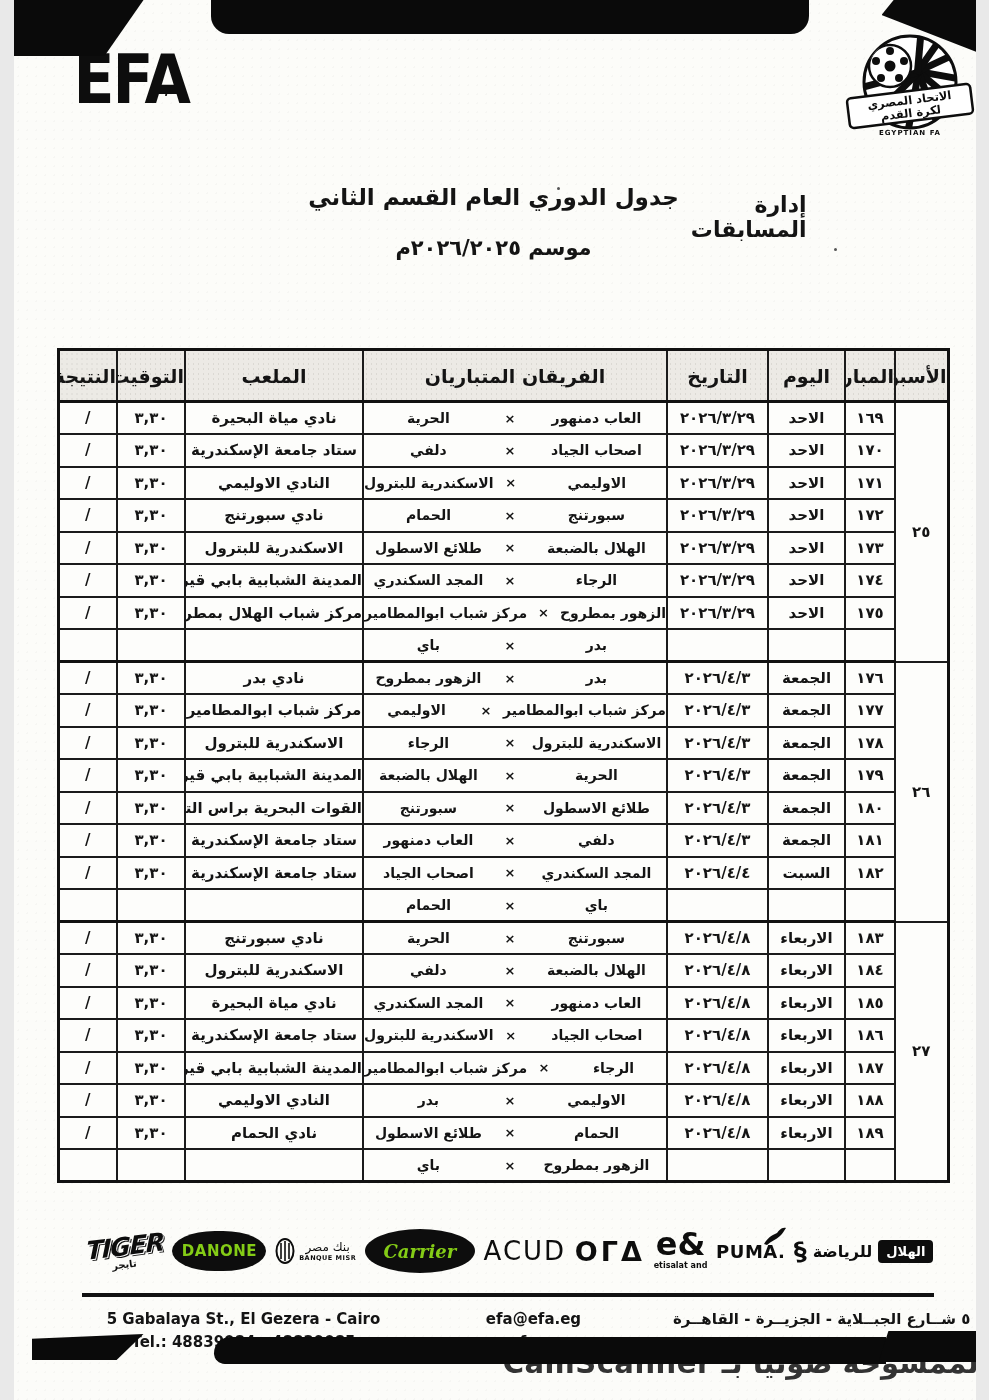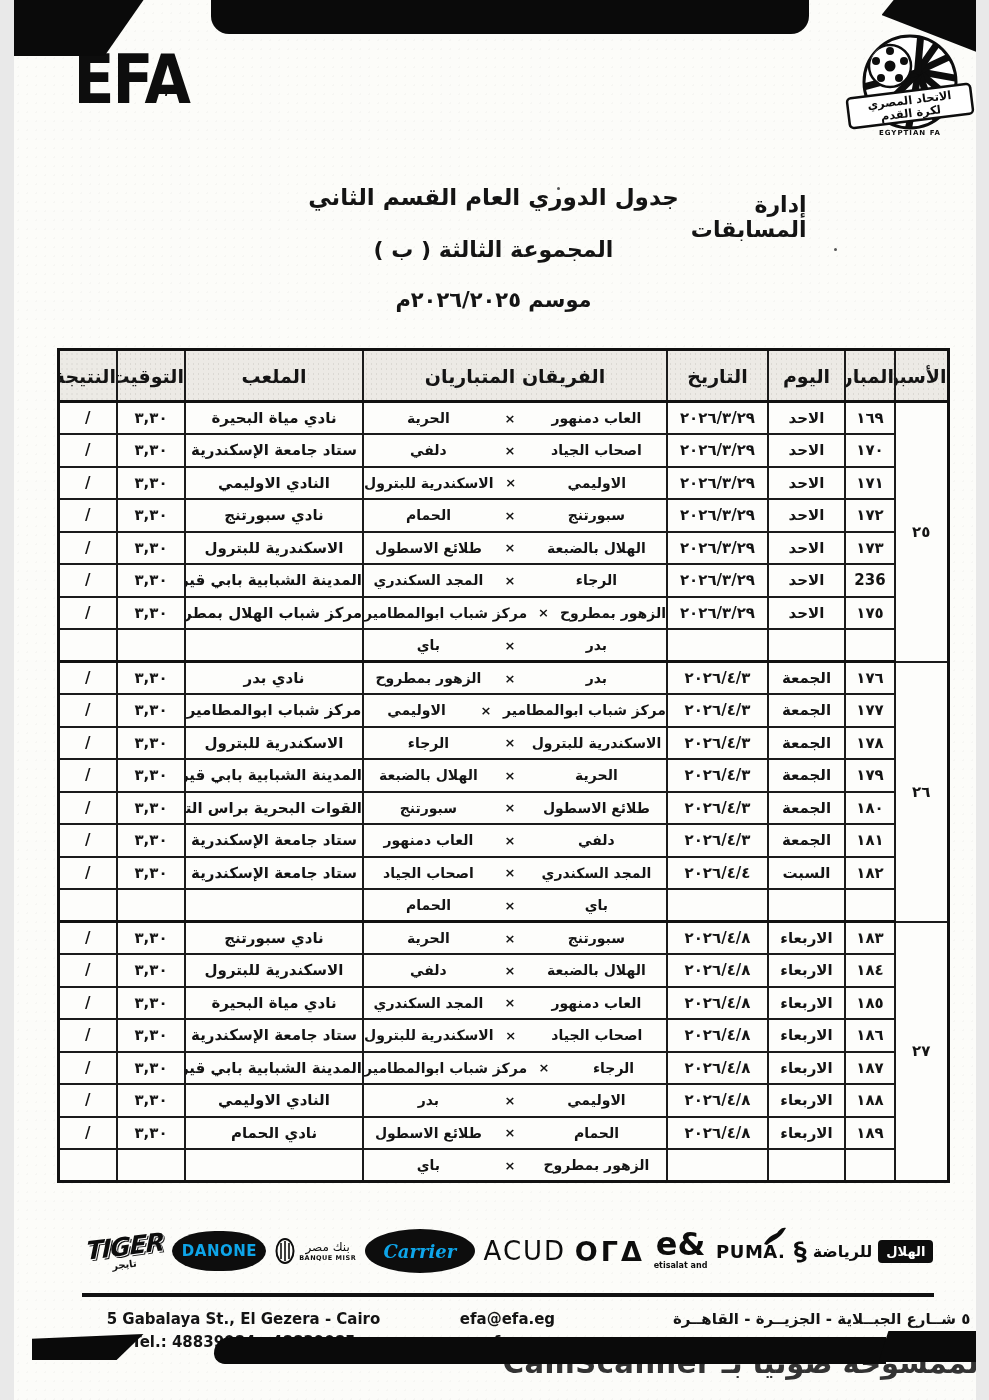--- a/index.html
+++ b/index.html
@@ -72,21 +72,21 @@
   tr.group-end td { border-bottom:3px solid #111; }
   
   .sponsors {
     position:absolute; left:72px; top:1220px; width:848px; height:62px; z-index:2;
     display:flex; direction:ltr; align-items:center; justify-content:space-between;
   }
   .sponsor { display:flex; flex-direction:column; align-items:center; justify-content:center; color:#0d0d0d; }
   .tiger-text { font-size:25px; font-weight:900; font-style:italic; letter-spacing:-1px;
     transform:rotate(-7deg) skewX(-8deg); text-shadow:1px 1px 0 #fff, 2px 2px 0 #111; }
   .tiger-ar { font-size:10px; font-weight:bold; margin-top:-2px; transform:rotate(-7deg); }
-  .pill { background:#0d0d0d; color:#0ea5e9; display:flex; align-items:center; justify-content:center; }
+  .pill { background:#0d0d0d; color:#84cc16; display:flex; align-items:center; justify-content:center; }
   .danone-pill { width:94px; height:40px; border-radius:50% / 55%; font-size:15px; font-weight:900; letter-spacing:0.5px; }
   .banque { flex-direction:row; gap:4px; }
   .banque-txt { display:flex; flex-direction:column; align-items:center; }
   .banque-ar { font-size:12px; font-weight:400; }
   .banque-en { font-size:6.5px; font-weight:900; letter-spacing:0.5px; }
   .carrier-pill { width:110px; height:44px; border-radius:50% / 50%;
     font-family:"DejaVu Serif", serif; font-style:italic; font-size:18px; font-weight:bold; }
   .acud-text { font-size:26px; font-weight:500; letter-spacing:2px; }
   .ora-text  { font-size:27px; font-weight:900; letter-spacing:3px; }
   .ea-text   { font-size:32px; font-weight:900; line-height:0.8; }
@@ -96,21 +96,21 @@
   .puma-cat  { position:absolute; right:-4px; top:-14px; }
   .united { flex-direction:row; direction:rtl; gap:6px; align-items:center; }
   .united-box { background:#0d0d0d; color:#fff; font-size:13px; font-weight:900;
     padding:4px 8px; border-radius:4px; }
   .united-sports { font-size:16px; font-weight:900; }
   .united-s { font-size:25px; font-weight:bold; transform:rotate(-10deg); }
   
   .divider { position:absolute; left:68px; top:1293px; width:852px; height:4px; background:#111; z-index:2; }
   .foot { position:absolute; top:1308px; z-index:2; font-weight:900; font-size:15px; line-height:1.55; }
   .foot-left   { left:90px;  width:280px; text-align:center; }
-  .foot-center { left:394px; width:200px; text-align:center; }
+  .foot-center { left:420px; width:200px; text-align:center; }
   .foot-right  { left:645px; width:312px; text-align:right; direction:rtl; }
 </style>
 </head>
 <body>
 
 <div class="page">
 
   <div class="blk scan-top-left"></div>
   <div class="blk scan-top-bar"></div>
   <div class="blk scan-top-right"></div>
@@ -155,21 +155,20 @@
       <text x="74" y="72" text-anchor="middle" font-size="11.5" font-weight="bold" font-family="DejaVu Sans, sans-serif" fill="#0d0d0d">الاتحاد المصري</text>
       <text x="74" y="85" text-anchor="middle" font-size="11.5" font-weight="bold" font-family="DejaVu Sans, sans-serif" fill="#0d0d0d">لكرة القدم</text>
     </g>
     <text x="74" y="103" text-anchor="middle" font-size="7" font-weight="bold" letter-spacing="1" font-family="DejaVu Sans, sans-serif" fill="#0d0d0d">EGYPTIAN FA</text>
   </svg>
 
   <div class="dept">إدارة المسابقات</div>
 
   <div class="titles">
     <div class="title-main">جدول الدوري العام القسم الثاني</div>
-    <div class="title-sub">المجموعة الثالثة ( ب )</div>
     <div class="title-season">موسم ٢٠٢٦/٢٠٢٥م</div>
   </div>
 
   <table class="schedule">
     <colgroup>
       <col style="width:53px">
         <col style="width:50px">
         <col style="width:77px">
         <col style="width:101px">
       <col style="width:304px">
@@ -260,21 +259,21 @@
               <span class="home">الهلال بالضبعة</span>
               <span class="vs">×</span>
               <span class="away">طلائع الاسطول</span>
             </div>
           </td>
           <td class="stadium-cell">الاسكندرية للبترول</td>
           <td class="time-cell">٣,٣٠</td>
           <td class="result-cell">/</td>
         </tr>
         <tr>
-          <td class="match-cell">236</td>
+          <td class="match-cell">١٧٤</td>
           <td class="day-cell">الاحد</td>
           <td class="date-cell">٢٠٢٦/٣/٢٩</td>
           <td class="teams-cell">
             <div class="teams-flex">
               <span class="home">الرجاء</span>
               <span class="vs">×</span>
               <span class="away">المجد السكندري</span>
             </div>
           </td>
           <td class="stadium-cell">المدينة الشبابية بابي قير</td>

